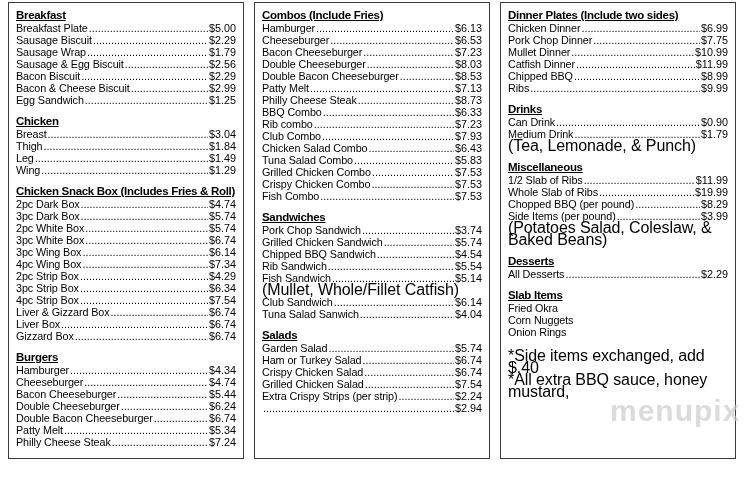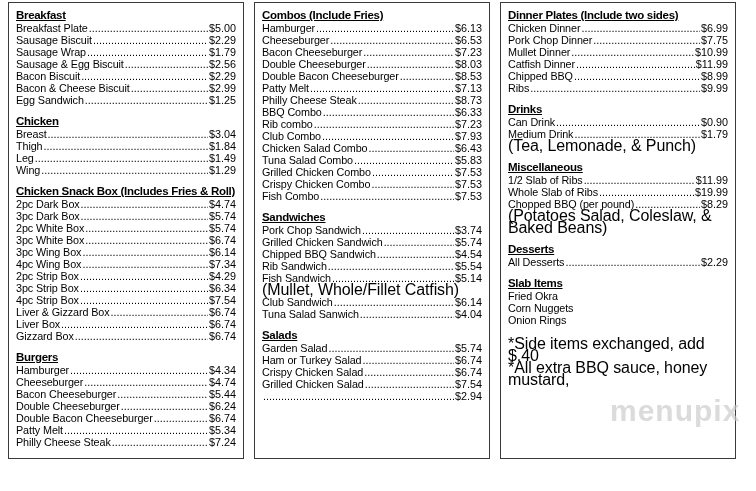--- a/index.html
+++ b/index.html
@@ -373,20 +373,25 @@
             <span class="item-label">Crispy Chicken Salad</span>
             <span class="dot-leader"></span>
             <span class="item-price">$6.74</span>
           </div>
           <div class="row">
             <span class="item-label">Grilled Chicken Salad</span>
             <span class="dot-leader"></span>
             <span class="item-price">$7.54</span>
           </div>
           <div class="row">
+            <span class="item-label">Extra Crispy Strips (per strip)</span>
+            <span class="dot-leader"></span>
+            <span class="item-price">$2.24</span>
+          </div>
+          <div class="row">
             <span class="dot-leader"></span>
             <span class="item-price">$2.94</span>
           </div>
         </div>
       </div>
     <div class="column">
         <div class="section">
           <div class="section-title">Dinner Plates (Include two sides)</div>
           <div class="row">
             <span class="item-label">Chicken Dinner</span>
@@ -442,20 +447,25 @@
           </div>
           <div class="row">
             <span class="item-label">Whole Slab of Ribs</span>
             <span class="dot-leader"></span>
             <span class="item-price">$19.99</span>
           </div>
           <div class="row">
             <span class="item-label">Chopped BBQ (per pound)</span>
             <span class="dot-leader"></span>
             <span class="item-price">$8.29</span>
+          </div>
+          <div class="row">
+            <span class="item-label">Side Items (per pound)</span>
+            <span class="dot-leader"></span>
+            <span class="item-price">$3.99</span>
           </div>
           <div class="note">(Potatoes Salad, Coleslaw, &amp; Baked Beans)</div>
         </div>
         <div class="section">
           <div class="section-title">Desserts</div>
           <div class="row">
             <span class="item-label">All Desserts</span>
             <span class="dot-leader"></span>
             <span class="item-price">$2.29</span>
           </div>

